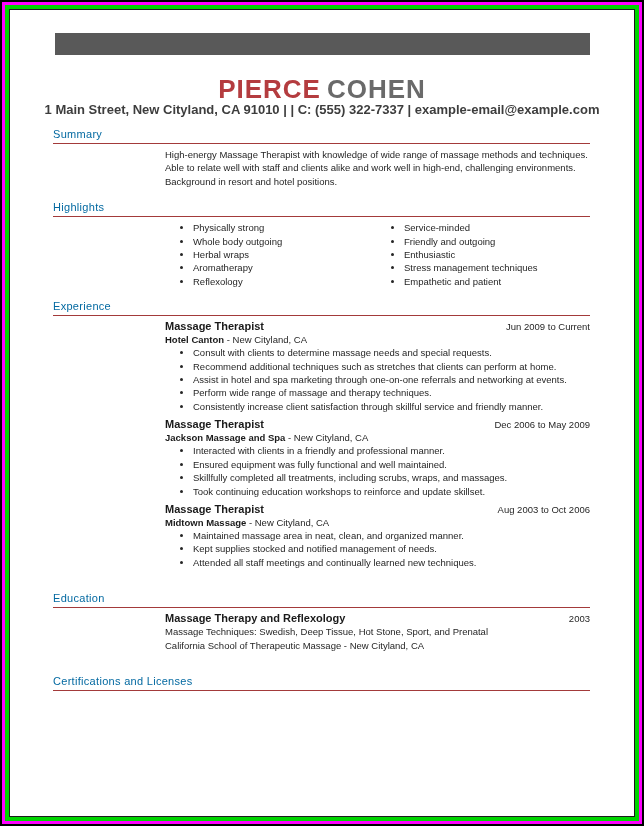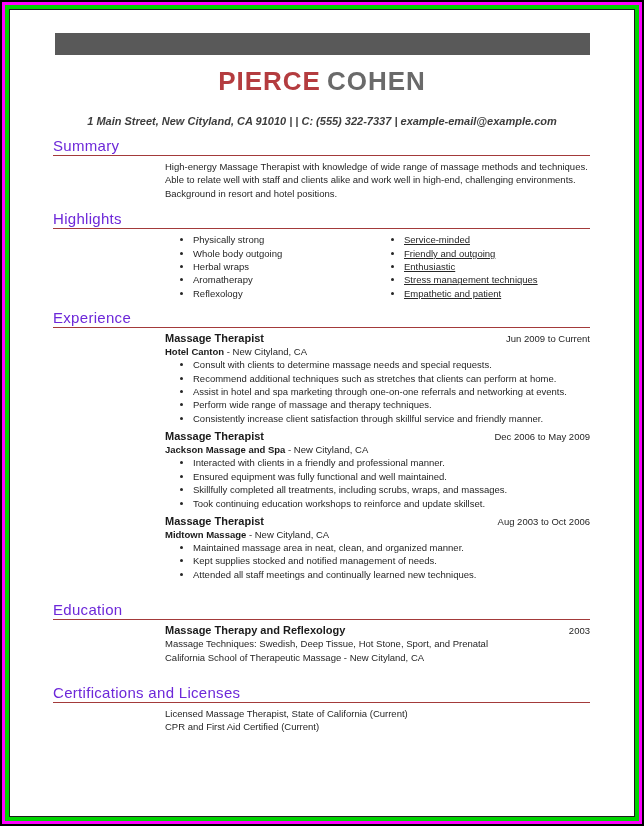--- a/index.html
+++ b/index.html
@@ -6,43 +6,43 @@
   body { width:644px; height:826px; font-family:"Liberation Sans", sans-serif; }
 
   .frame-outer   { width:644px; height:826px; background:#000000; padding:2px; }
   .frame-magenta { width:100%; height:100%; background:#ff00ff; padding:3px; }
   .frame-green   { width:100%; height:100%; background:#00d400; padding:4px; }
   .page          { width:100%; height:100%; background:#ffffff; border:1px solid #1c1c1c;
                    overflow:hidden; color:#262626; }
 
   .header-bar { margin:23px 0 0 45px; width:535px; height:22px; background:#595959; }
 
-  .name-line { margin-top:12px; text-align:center; font-size:26px; font-weight:bold;
+  .name-line { margin-top:20px; text-align:center; font-size:26px; font-weight:bold;
                letter-spacing:1px; line-height:28px; }
   .name-first { color:#b43c3f; }
   .name-last  { color:#6a6a6a; margin-left:6px; }
 
-  .contact-line { margin-top:20px; text-align:center; font-size:11px; font-weight:bold;
-                  color:#3d3d3d; line-height:13px;font-style:italic; }
+  .contact-line { margin-top:0; text-align:center; font-size:13px; font-weight:bold;
+                  color:#3d3d3d; line-height:13px; }
 
   .section { margin:0 44px 0 43px; }
-  .section-heading { font-size:15px; color:#6d28d9; line-height:18px;
+  .section-heading { font-size:11px; color:#0369a1; line-height:18px;
                      border-bottom:1.5px solid #a33a3a; letter-spacing:0.3px; }
   .section-content { margin-left:112px; margin-top:4px; width:425px;
                      font-size:9.5px; line-height:13.4px; }
 
   .sec-summary   .section-heading { margin-top:9px; }
   .sec-highlights .section-heading { margin-top:10px; }
   .sec-experience .section-heading { margin-top:9px; }
   .sec-education  .section-heading { margin-top:20px; }
   .sec-certs      .section-heading { margin-top:20px; }
 
   .hl-cols { display:flex;gap:25px; }
   .hl-col  { width:186px; }
-  .hl-col.right { flex:1;text-decoration:underline; }
+  .hl-col.right { flex:1; }
   ul { margin:0; padding-left:28px; list-style:disc; }
   li { font-size:9.5px; line-height:13.4px; }
 
   .job { margin-top:5px; }
   .job:first-child { margin-top:0; }
   .row-split { display:flex; justify-content:space-between; line-height:13px; }
   .job-role, .edu-degree { font-weight:bold; font-size:11px; color:#1a1a1a; }
   .job-dates, .edu-year { font-size:9.5px; color:#262626; }
   .job-company-line { line-height:13px; font-size:9.5px; }
   .job-company, .bold { font-weight:bold; color:#1a1a1a; }
@@ -157,22 +157,18 @@
               <span class="edu-degree">Massage Therapy and Reflexology</span>
               <span class="edu-year">2003</span>
             </div>
             <div class="edu-line">Massage Techniques: Swedish, Deep Tissue, Hot Stone, Sport, and Prenatal</div>
             <div class="edu-line">California School of Therapeutic Massage - New Cityland, CA</div>
           </div>
         </div>
 
         <div class="section sec-certs">
           <div class="section-heading">Certifications and Licenses</div>
-          <div class="section-content">
-            <div class="cert-line">Licensed Massage Therapist, State of California (Current)</div>
-            <div class="cert-line">CPR and First Aid Certified (Current)</div>
-          </div>
         </div>
 
       </div>
     </div>
   </div>
 </div>
 
 </body></html>

